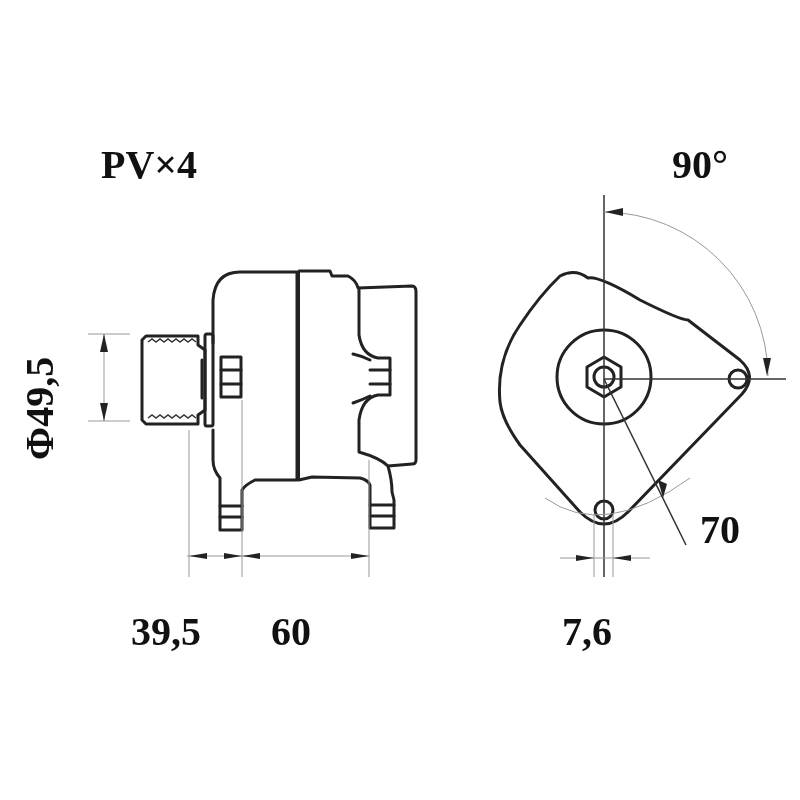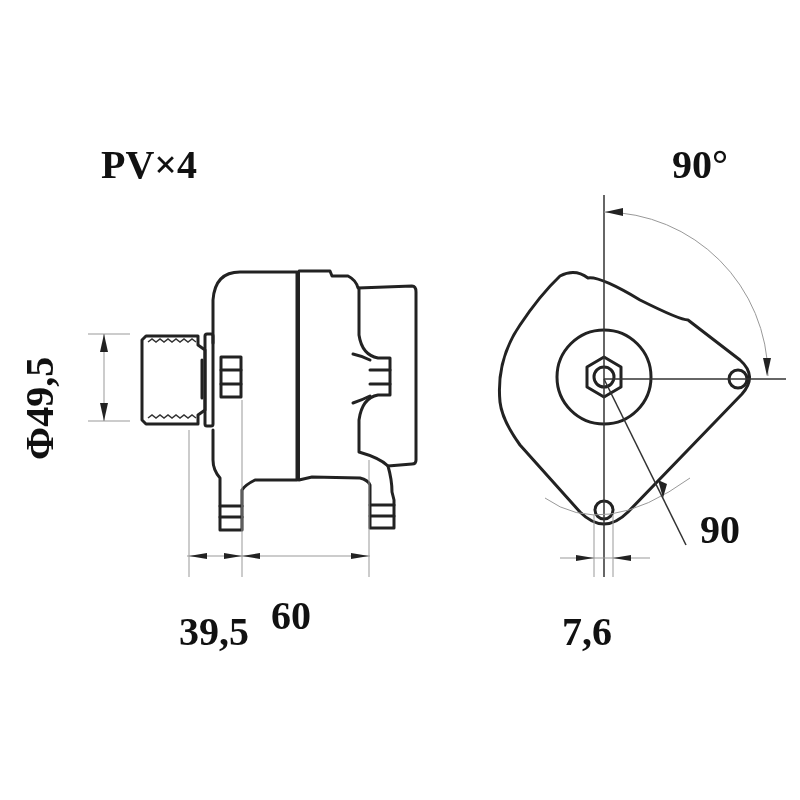--- a/index.html
+++ b/index.html
@@ -10,22 +10,22 @@
       font-family: "Liberation Serif", "DejaVu Serif", serif;
       font-weight: bold;
       color: #111111;
       font-size: 40px;
       line-height: 1;
       white-space: nowrap;
     }
     #lbl-pv { left: 101px; top: 145px; }
     #lbl-angle { left: 640px; top: 145px; margin-left: 32px; }
     #lbl-dia { left: 20px; top: 460px; transform-origin: 0 0; transform: rotate(-90deg); }
-    #lbl-395 { left: 131px; top: 612px; margin-left: 48px; }
-    #lbl-60 { left: 271px; top: 596px; }
+    #lbl-395 { left: 131px; top: 612px; }
+    #lbl-60 { left: 271px; top: 612px; }
     #lbl-85 { left: 562px; top: 612px; }
     #lbl-90 { left: 700px; top: 510px; }
     .o { fill: none; stroke: #222; stroke-width: 3; stroke-linejoin: round; stroke-linecap: round; }
     .t { fill: none; stroke: #333; stroke-width: 1.5; }
     .d { fill: none; stroke: #999; stroke-width: 1; }
     .ar { fill: #222; }
   </style>
 </head>
 <body>
 
@@ -106,13 +106,13 @@
     <polygon class="ar" points="613,558 631,555 631,561"></polygon>
   </g>
 </svg>
 
 <div class="label" id="lbl-pv">PV×4</div>
 <div class="label" id="lbl-angle">90°</div>
 <div class="label" id="lbl-dia">Φ49,5</div>
 <div class="label" id="lbl-395">39,5</div>
 <div class="label" id="lbl-60">60</div>
 <div class="label" id="lbl-85">7,6</div>
-<div class="label" id="lbl-90">90</div>
+<div class="label" id="lbl-90">70</div>
 
 </body></html>

